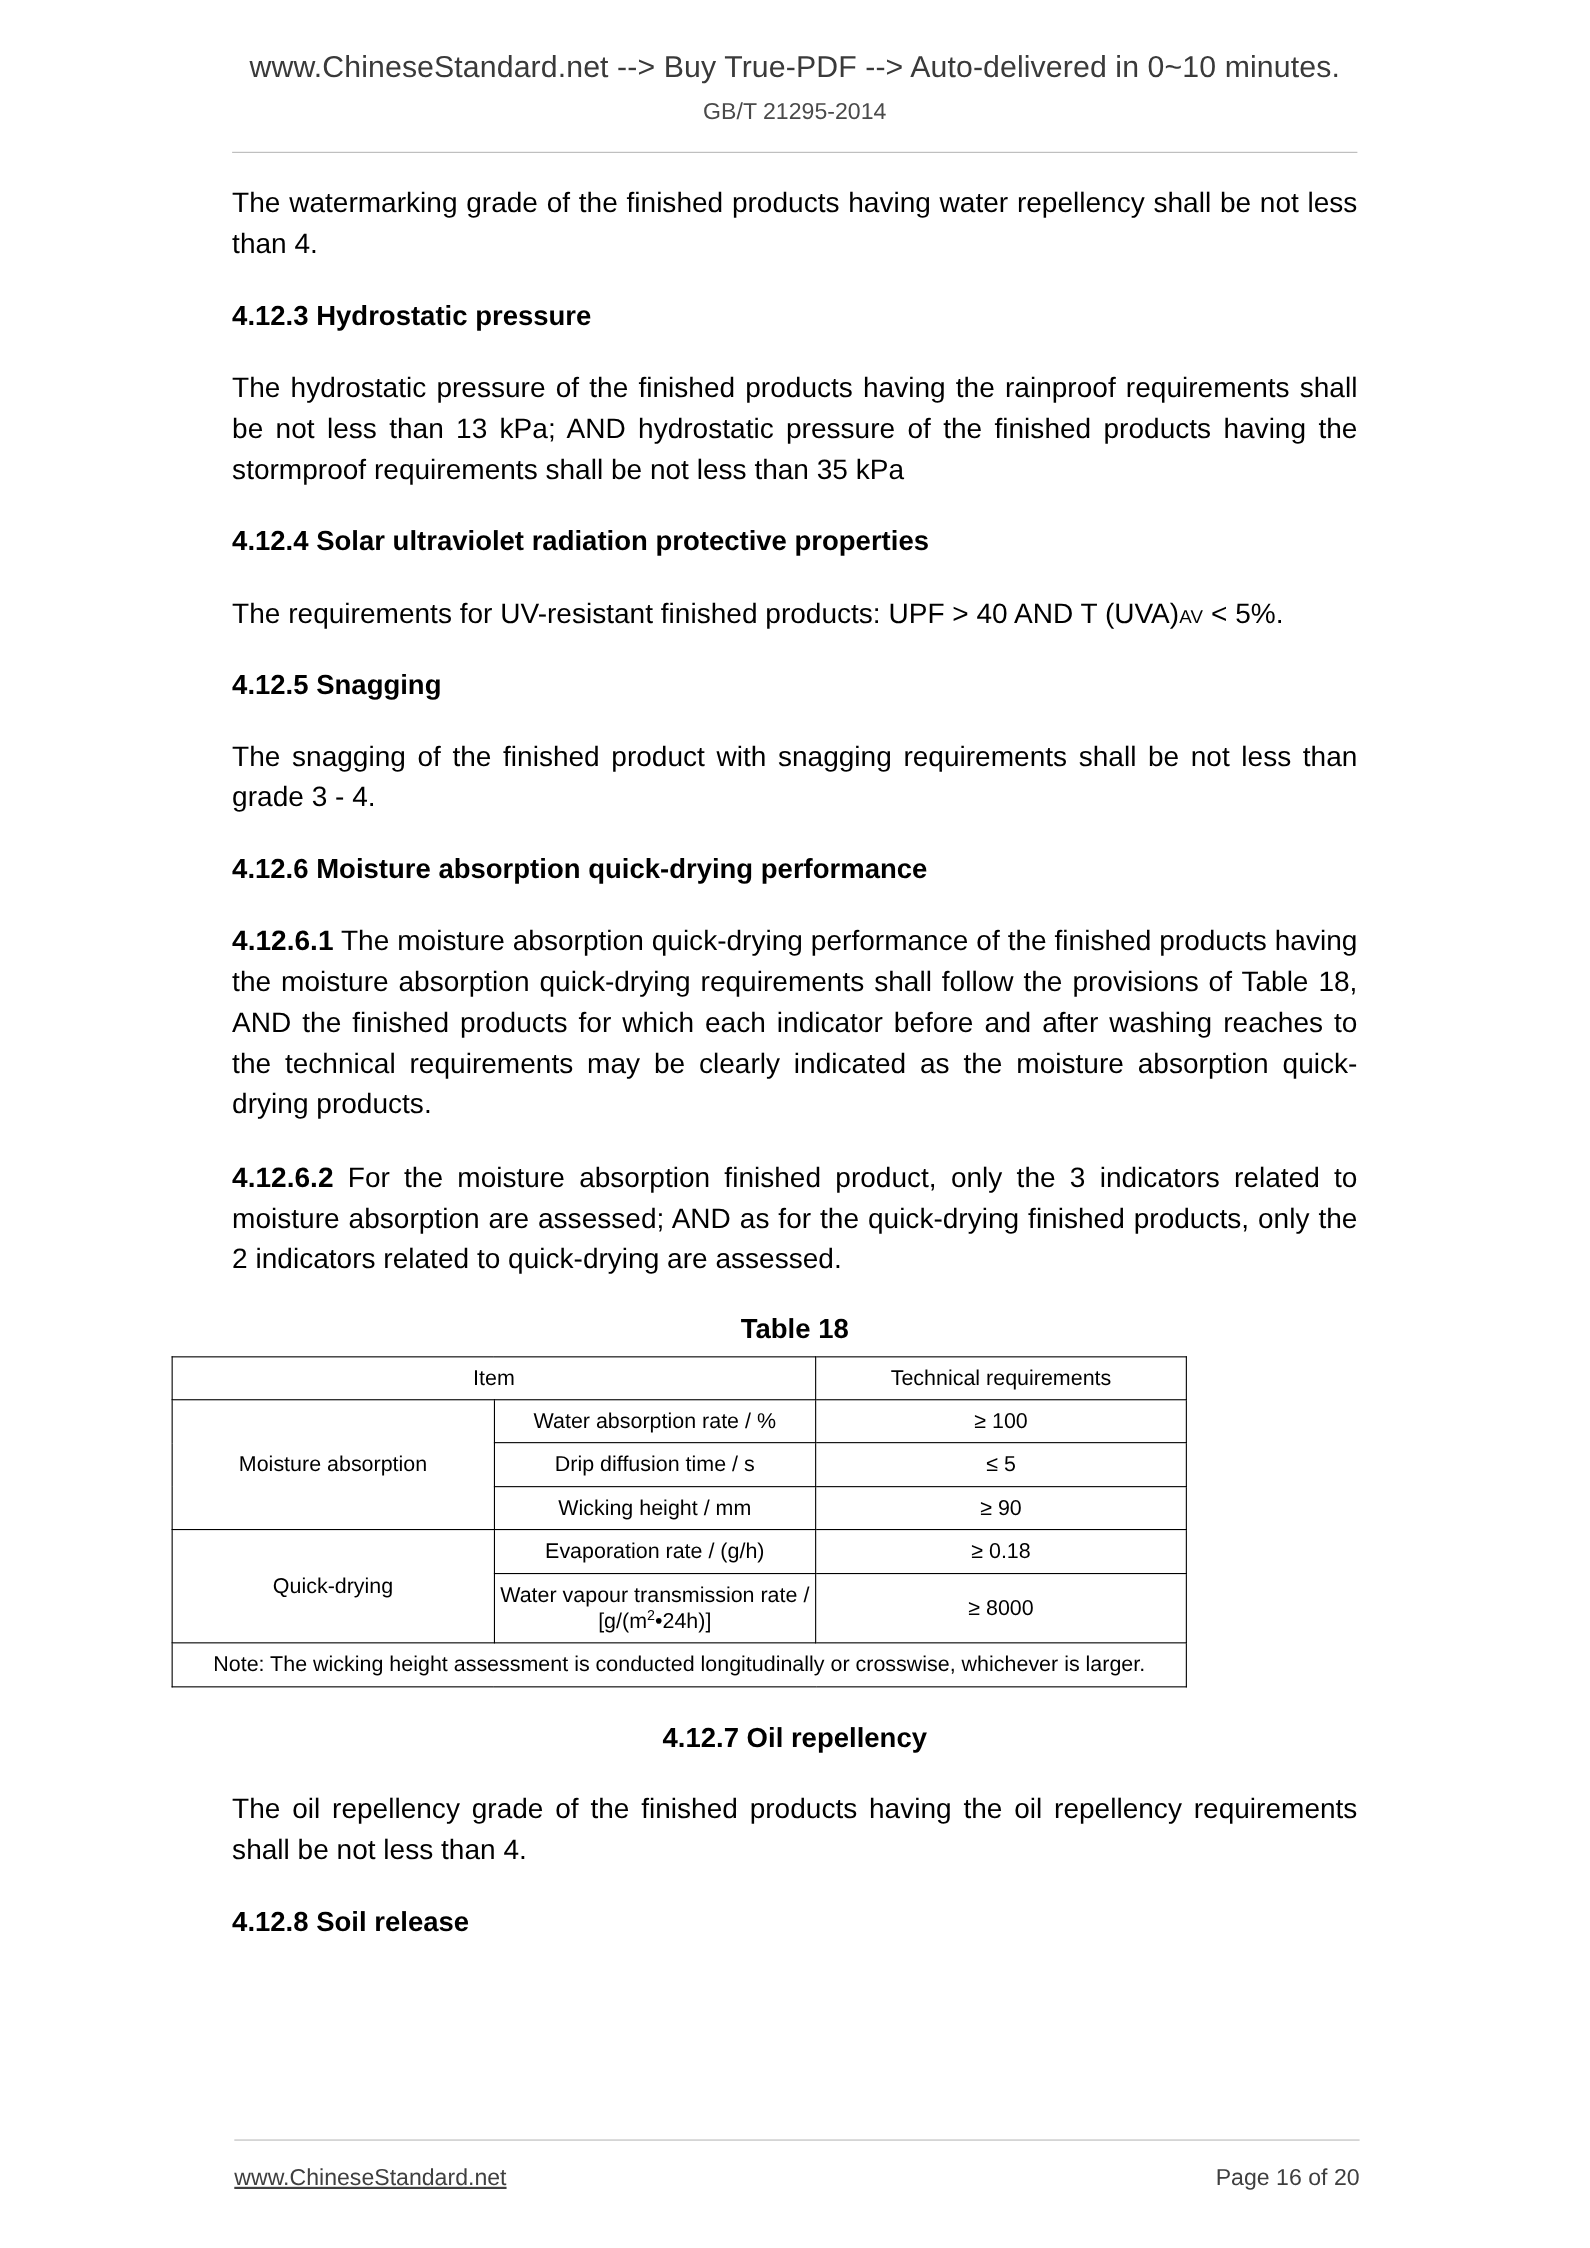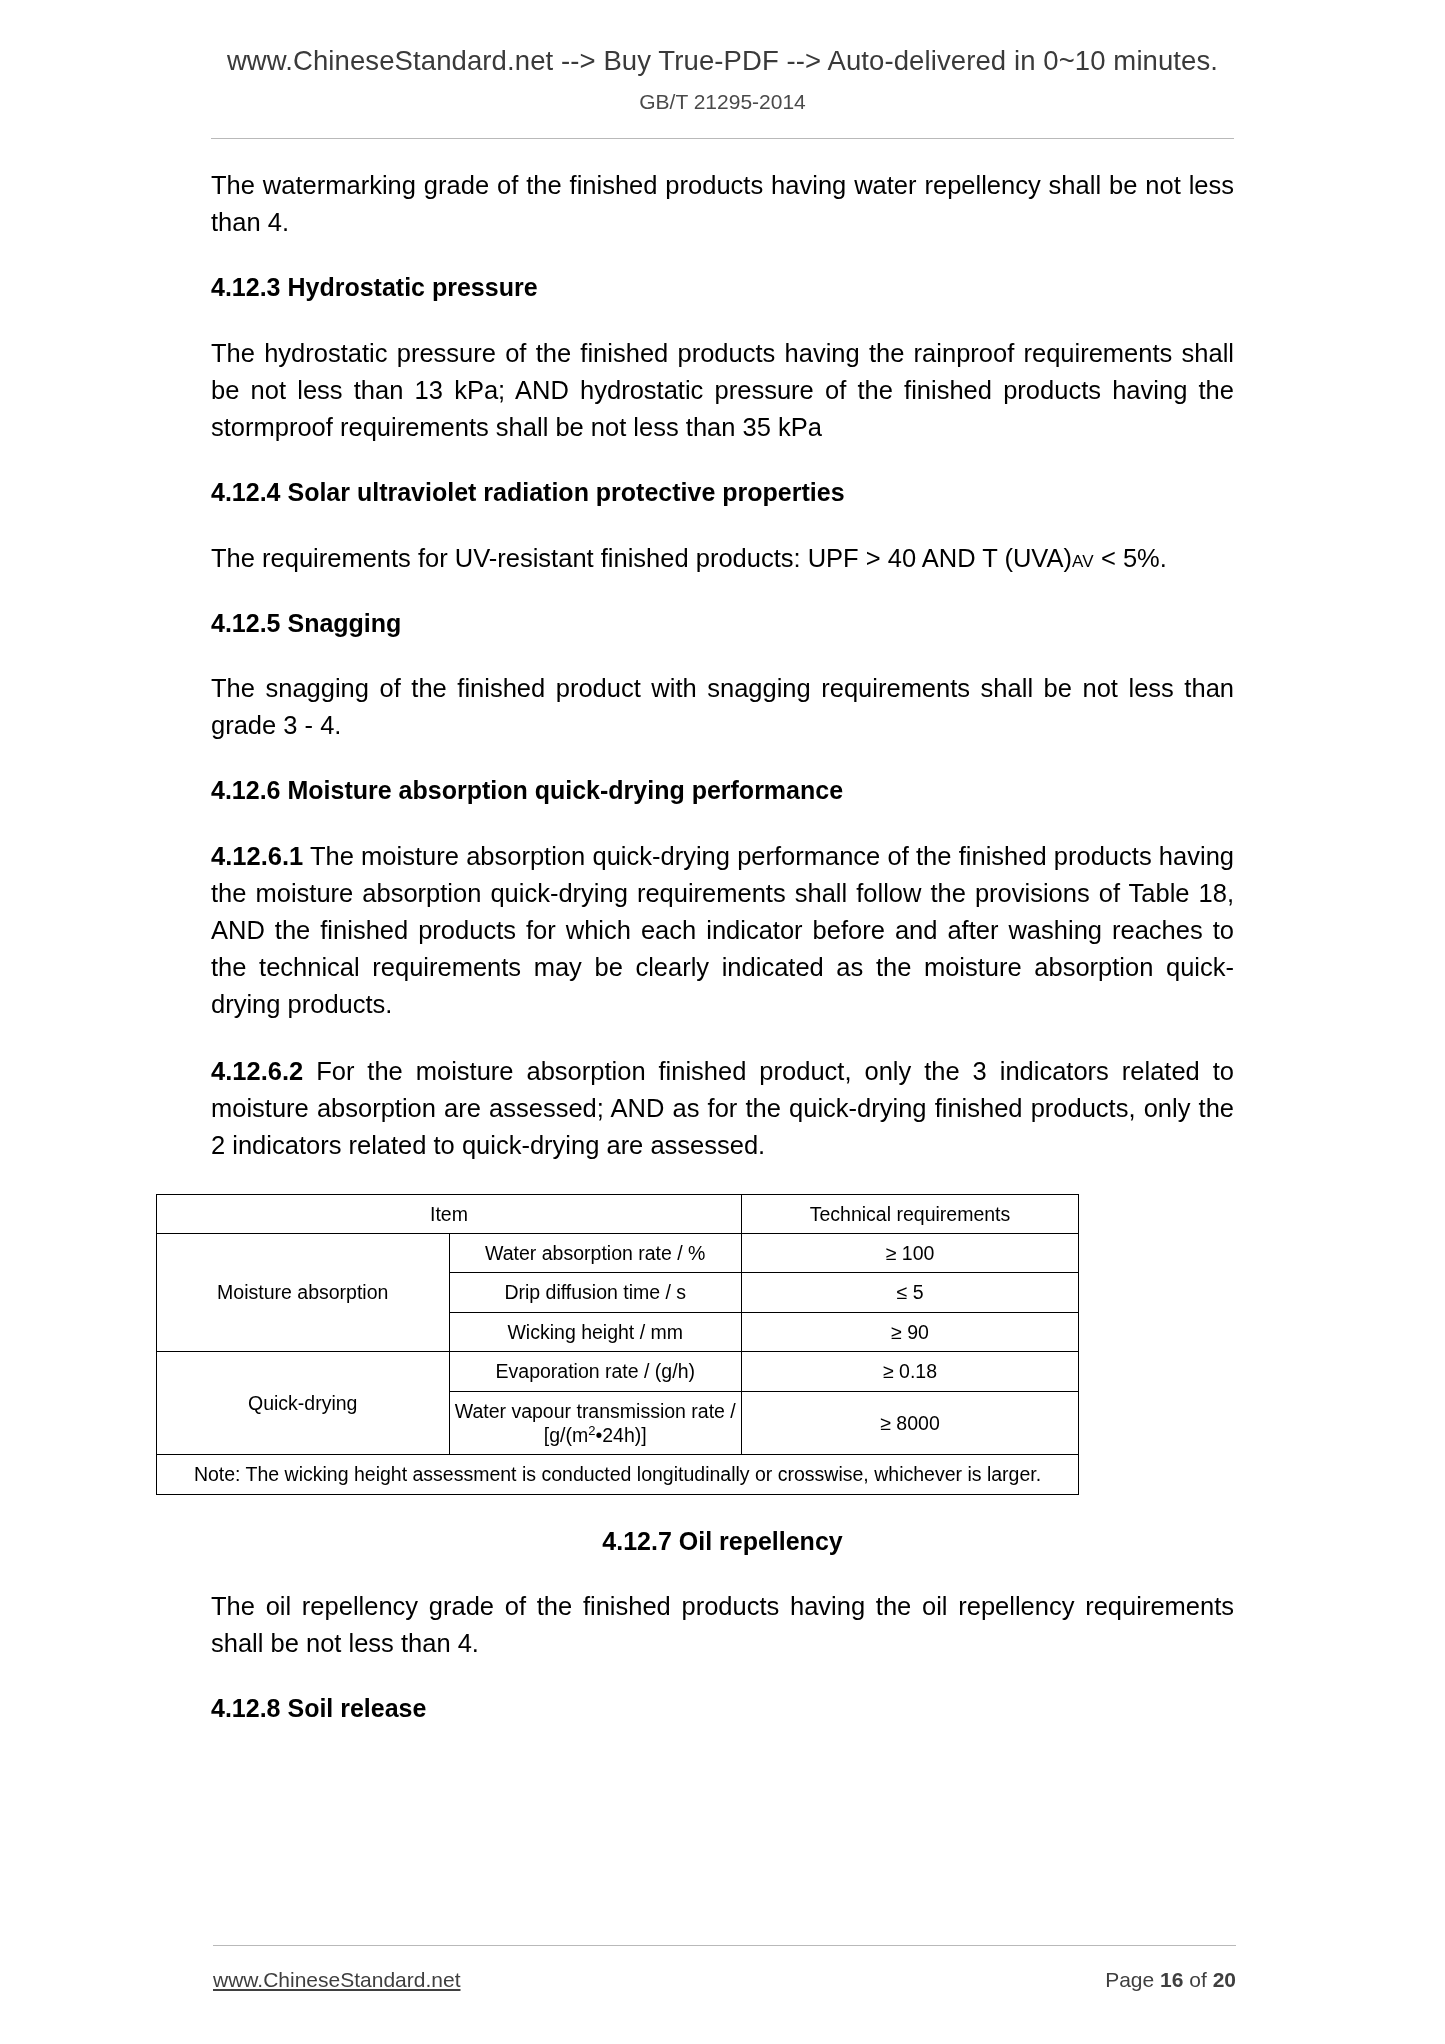--- a/index.html
+++ b/index.html
@@ -131,21 +131,21 @@
     display: flex;
     justify-content: space-between;
     align-items: baseline;
     font-size: 21px;
     color: #3f3f3f;
   }
   .foot-link {
     text-decoration: underline;
     color: #3f3f3f;
   }
-  .foot-page b { font-weight: bold; }
+  .foot-page b { font-weight: normal; }
 </style>
 </head>
 <body>
 
 <div class="page">
 
   <div class="hdr">
     <div class="hdr-promo">www.ChineseStandard.net --&gt; Buy True-PDF --&gt; Auto-delivered in 0~10 minutes.</div>
     <div class="hdr-std">GB/T 21295-2014</div>
     <div class="hdr-rule"></div>
@@ -166,20 +166,21 @@
     <h3 class="head">4.12.5 Snagging</h3>
 
     <p class="body-par">The snagging of the finished product with snagging requirements shall be not less than grade 3 - 4.</p>
 
     <h3 class="head">4.12.6 Moisture absorption quick-drying performance</h3>
 
     <p class="body-par"><span class="num">4.12.6.1</span> <span>The moisture absorption quick-drying performance of the finished products having the moisture absorption quick-drying requirements shall follow the provisions of Table 18, AND the finished products for which each indicator before and after washing reaches to the technical requirements may be clearly indicated as the moisture absorption quick-drying products.</span></p>
 
     <p class="body-par"><span class="num">4.12.6.2</span> <span>For the moisture absorption finished product, only the 3 indicators related to moisture absorption are assessed; AND as for the quick-drying finished products, only the 2 indicators related to quick-drying are assessed.</span></p>
 
+    <div class="table-title">Table 18</div>
 
     <table class="t18">
       <tbody>
         <tr>
           <td class="itemhdr" colspan="2">Item</td>
           <td class="c3">Technical requirements</td>
         </tr>
         <tr>
           <td class="c1" rowspan="3">Moisture absorption</td>
           <td class="c2">Water absorption rate / %</td>

